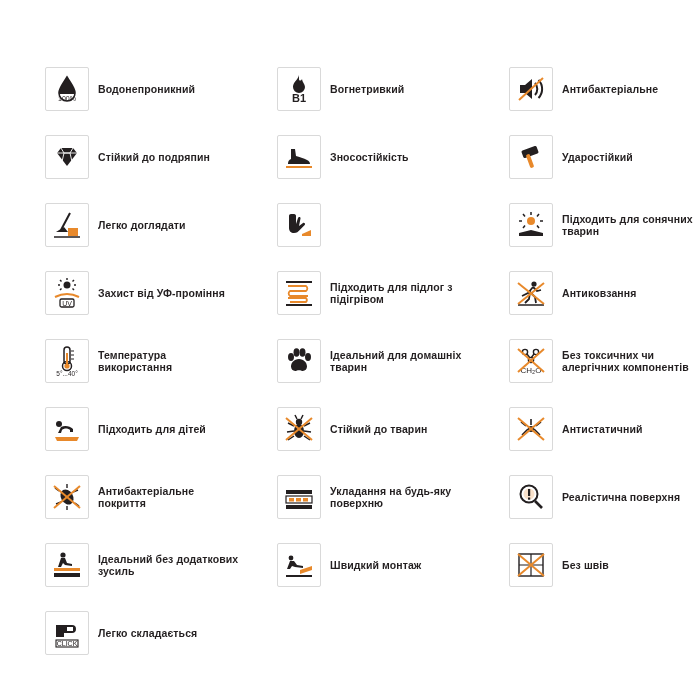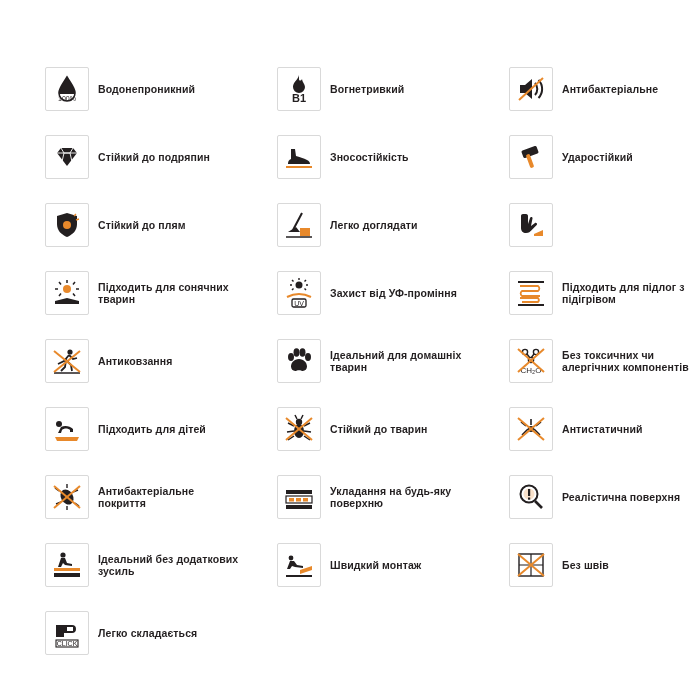--- a/index.html
+++ b/index.html
@@ -124,30 +124,20 @@
     <div class="cell">
       <div class="badge">
         <svg width="34" height="34" viewBox="0 0 34 34">
           <rect x="8" y="8" width="16" height="8" rx="1.5" fill="#231f20" transform="rotate(-20 16 12)"></rect>
           <rect x="14" y="14" width="4" height="14" rx="1.5" fill="#e8892b" transform="rotate(-20 16 21)"></rect>
         </svg>
       </div>
       <div class="label">Ударостійкий</div>
     </div>
 
-    <div class="cell">
-      <div class="badge">
-        <svg width="34" height="34" viewBox="0 0 34 34">
-          <path d="M17 5 l10 3 v8 c0 7-5 11-10 13 -5-2-10-6-10-13 V8z" fill="#231f20"></path>
-          <circle cx="17" cy="17" r="4" fill="#e8892b"></circle>
-          <path d="M24 8 l2-2 M26 12 l3-1" stroke="#e8892b" stroke-width="1.4"></path>
-        </svg>
-      </div>
-      <div class="label">Стійкий до плям</div>
-    </div>
 
     <div class="cell">
       <div class="badge">
         <svg width="34" height="34" viewBox="0 0 34 34">
           <line x1="20" y1="5" x2="11" y2="22" stroke="#231f20" stroke-width="2"></line>
           <path d="M6 24 l8-5 4 5z" fill="#231f20"></path>
           <rect x="18" y="20" width="10" height="8" fill="#e8892b"></rect>
           <line x1="4" y1="29" x2="30" y2="29" stroke="#231f20" stroke-width="1.6"></line>
         </svg>
       </div>
@@ -223,20 +213,35 @@
           <circle cx="20" cy="8" r="2.6" fill="#231f20"></circle>
           <path d="M19 11 l-5 6 -6 3 M19 11 l4 4 4 -1 M16 16 l-1 7 -4 4 M16 16 l5 5 1 6" stroke="#231f20" stroke-width="1.8" fill="none"></path>
           <line x1="4" y1="29" x2="30" y2="29" stroke="#231f20" stroke-width="1.6"></line>
           <line x1="4" y1="28" x2="30" y2="7" stroke="#e8892b" stroke-width="2"></line>
           <line x1="4" y1="7" x2="30" y2="28" stroke="#e8892b" stroke-width="2"></line>
         </svg>
       </div>
       <div class="label">Антиковзання</div>
     </div>
 
+    <div class="cell">
+      <div class="badge">
+        <svg width="34" height="34" viewBox="0 0 34 34">
+          <rect x="14" y="3" width="6" height="17" rx="3" fill="none" stroke="#231f20" stroke-width="1.5"></rect>
+          <circle cx="17" cy="22" r="4.5" fill="none" stroke="#231f20" stroke-width="1.5"></circle>
+          <circle cx="17" cy="22" r="2.6" fill="#e8892b"></circle>
+          <rect x="16" y="9" width="2" height="11" fill="#e8892b"></rect>
+          <line x1="21" y1="7" x2="24" y2="7" stroke="#231f20" stroke-width="1.2"></line>
+          <line x1="21" y1="11" x2="24" y2="11" stroke="#231f20" stroke-width="1.2"></line>
+          <line x1="21" y1="15" x2="24" y2="15" stroke="#231f20" stroke-width="1.2"></line>
+          <text x="17" y="32" font-size="6.5" font-family="Liberation Sans, sans-serif" text-anchor="middle" fill="#231f20">5°...40°</text>
+        </svg>
+      </div>
+      <div class="label">Температура використання</div>
+    </div>
 
     <div class="cell">
       <div class="badge">
         <svg width="34" height="34" viewBox="0 0 34 34">
           <ellipse cx="9" cy="13" rx="3" ry="4" fill="#231f20"></ellipse>
           <ellipse cx="14.5" cy="8.5" rx="3" ry="4.2" fill="#231f20"></ellipse>
           <ellipse cx="20.5" cy="8.5" rx="3" ry="4.2" fill="#231f20"></ellipse>
           <ellipse cx="26" cy="13" rx="3" ry="4" fill="#231f20"></ellipse>
           <path d="M17 15 c5 0 8 4 8 7.5 0 3-2.5 5-5.5 4.2 -1.7-.5-3.3-.5-5 0 -3 .8-5.5-1.2-5.5-4.2 0-3.5 3-7.5 8-7.5z" fill="#231f20"></path>
         </svg>

